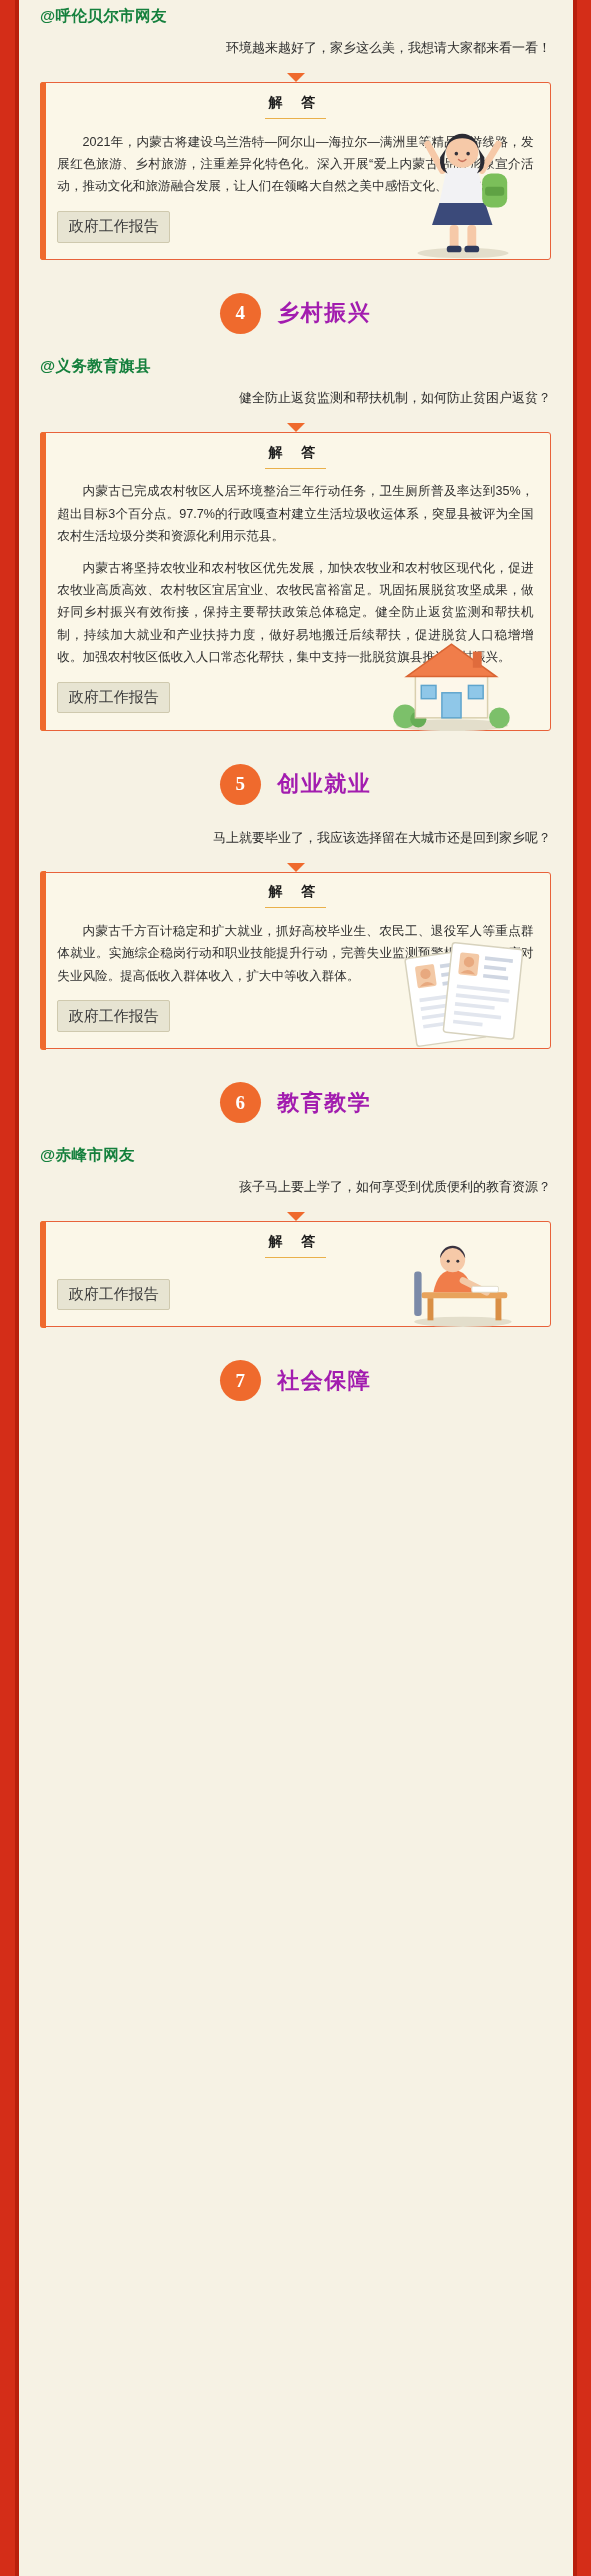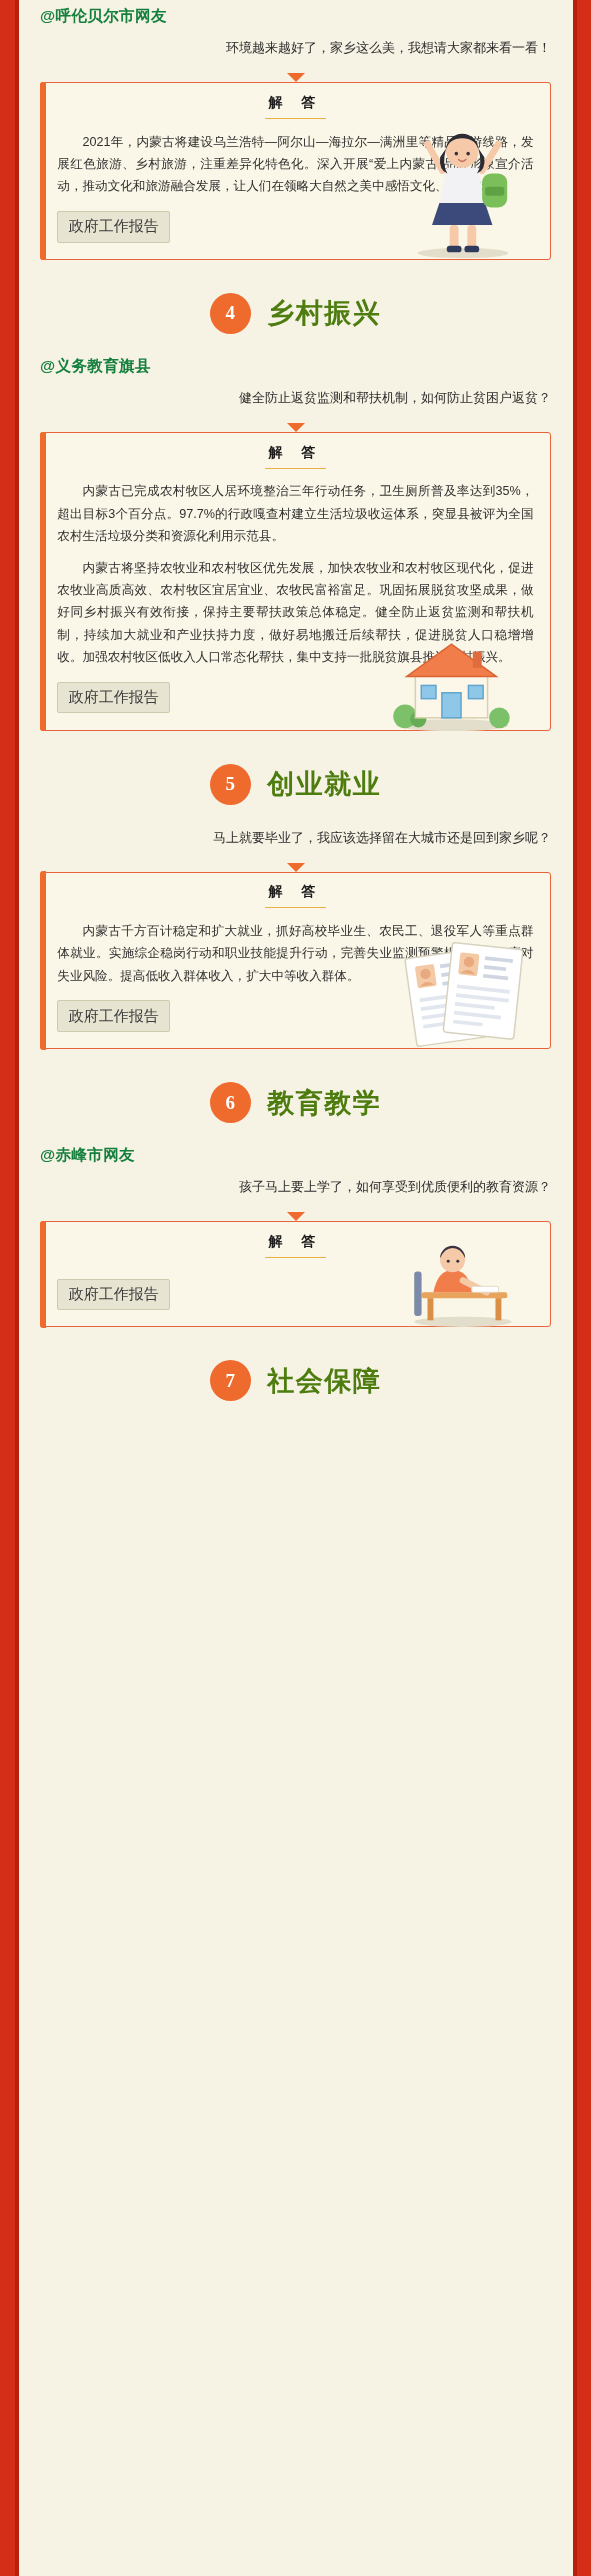--- a/index.html
+++ b/index.html
@@ -149,23 +149,23 @@
     background: #ef6a2d;
     color: #fff;
     font-size: 19px;
     font-weight: bold;
     display: flex;
     align-items: center;
     justify-content: center;
     font-family: "Liberation Serif", serif;
   }
   .sec-title {
-    font-size: 27px;
+    font-size: 22px;
     font-weight: bold;
-    color: #4d7c0f;
+    color: #a21caf;
     letter-spacing: 1.5px;
     font-family: Liberation Serif, serif;
   }
 
   .arrow-down {
     width: 0; height: 0;
     border-left: 9.6px solid transparent;
     border-right: 9.6px solid transparent;
     border-top: 9px solid #ef6a2d;
     margin: 0 auto;

